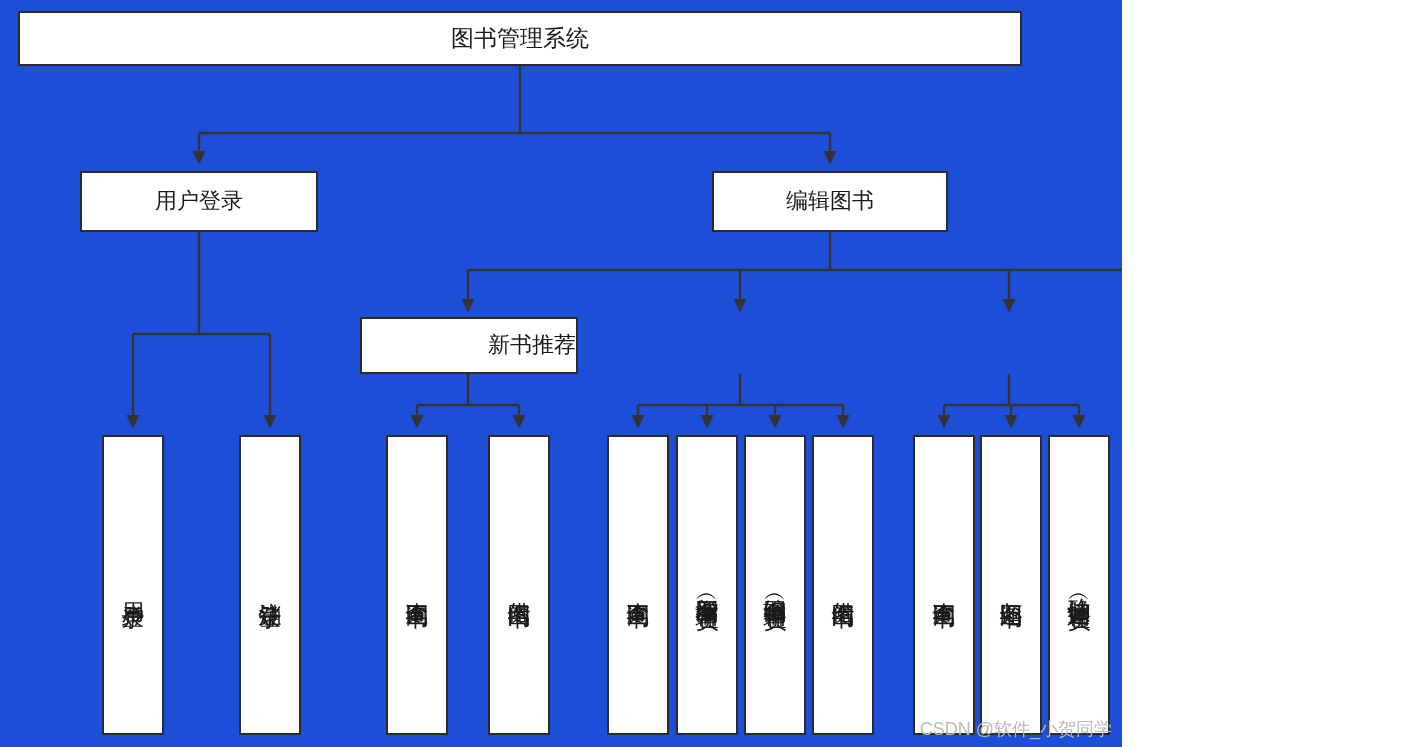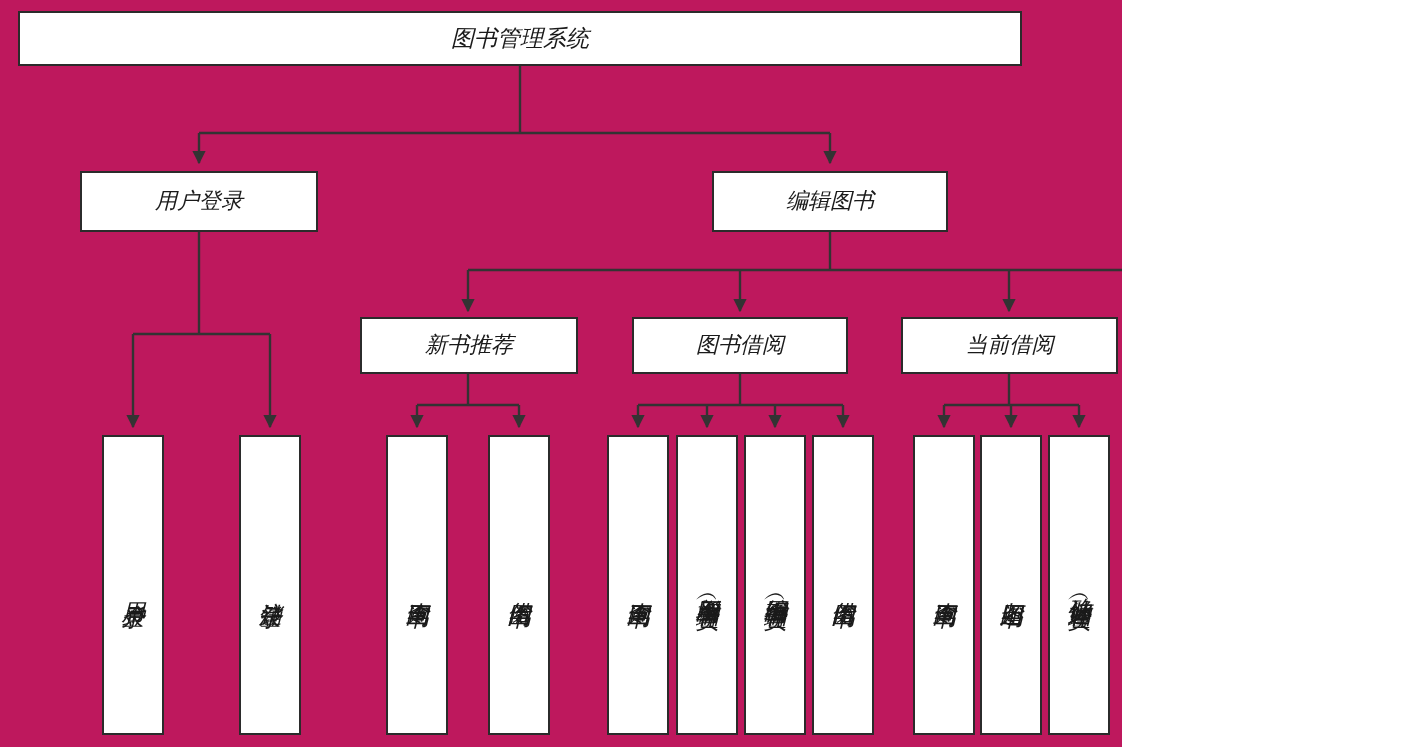--- a/index.html
+++ b/index.html
@@ -7,23 +7,22 @@
     padding: 0;
     background: #ffffff;
   }
   body {
     font-family: "Liberation Sans", "DejaVu Sans", sans-serif;
   }
   #canvas {
     position: relative;
     width: 1122px;
     height: 747px;
-    background: #be185d;
+    background: #1d4ed8;
     overflow: hidden;
-    font-style: italic;
   }
   svg#edges {
     position: absolute;
     left: 0;
     top: 0;
     width: 1405px;
     height: 747px;
   }
   .node {
     position: absolute;
@@ -132,28 +131,22 @@
     <span class="lbl">图书管理系统</span>
   </div>
 
   <div class="node horiz" style="left:80px; top:171px; width:238px; height:61px;">
     <span class="lbl">用户登录</span>
   </div>
   <div class="node horiz" style="left:712px; top:171px; width:236px; height:61px;">
     <span class="lbl">编辑图书</span>
   </div>
 
-  <div class="node horiz" style="left:360px; top:317px; width:218px; height:57px;">
+  <div class="node horiz" style="left:360px; top:317px; width:218px; height:57px;justify-content:flex-end;">
     <span class="lbl">新书推荐</span>
-  </div>
-  <div class="node horiz" style="left:632px; top:317px; width:216px; height:57px;">
-    <span class="lbl">图书借阅</span>
-  </div>
-  <div class="node horiz" style="left:901px; top:317px; width:217px; height:57px;">
-    <span class="lbl">当前借阅</span>
   </div>
 
   <div class="node vert" style="left:102px; top:435px; width:62px; height:300px;">
     <span class="lbl">用户登录</span>
   </div>
   <div class="node vert" style="left:239px; top:435px; width:62px; height:300px;">
     <span class="lbl">注销登录</span>
   </div>
 
   <div class="node vert" style="left:386px; top:435px; width:62px; height:300px;">
@@ -186,14 +179,15 @@
     <span class="lbl">确认归还（管理员）</span>
   </div>
 
   <div class="node vert" style="left:1191px; top:435px; width:62px; height:300px;">
     <span class="lbl">新增借阅记录</span>
   </div>
   <div class="node vert" style="left:1311px; top:435px; width:62px; height:300px;">
     <span class="lbl">查询借阅记录</span>
   </div>
 
+  <div class="watermark">CSDN @软件_小贺同学</div>
 
 </div>
 
 </body></html>

